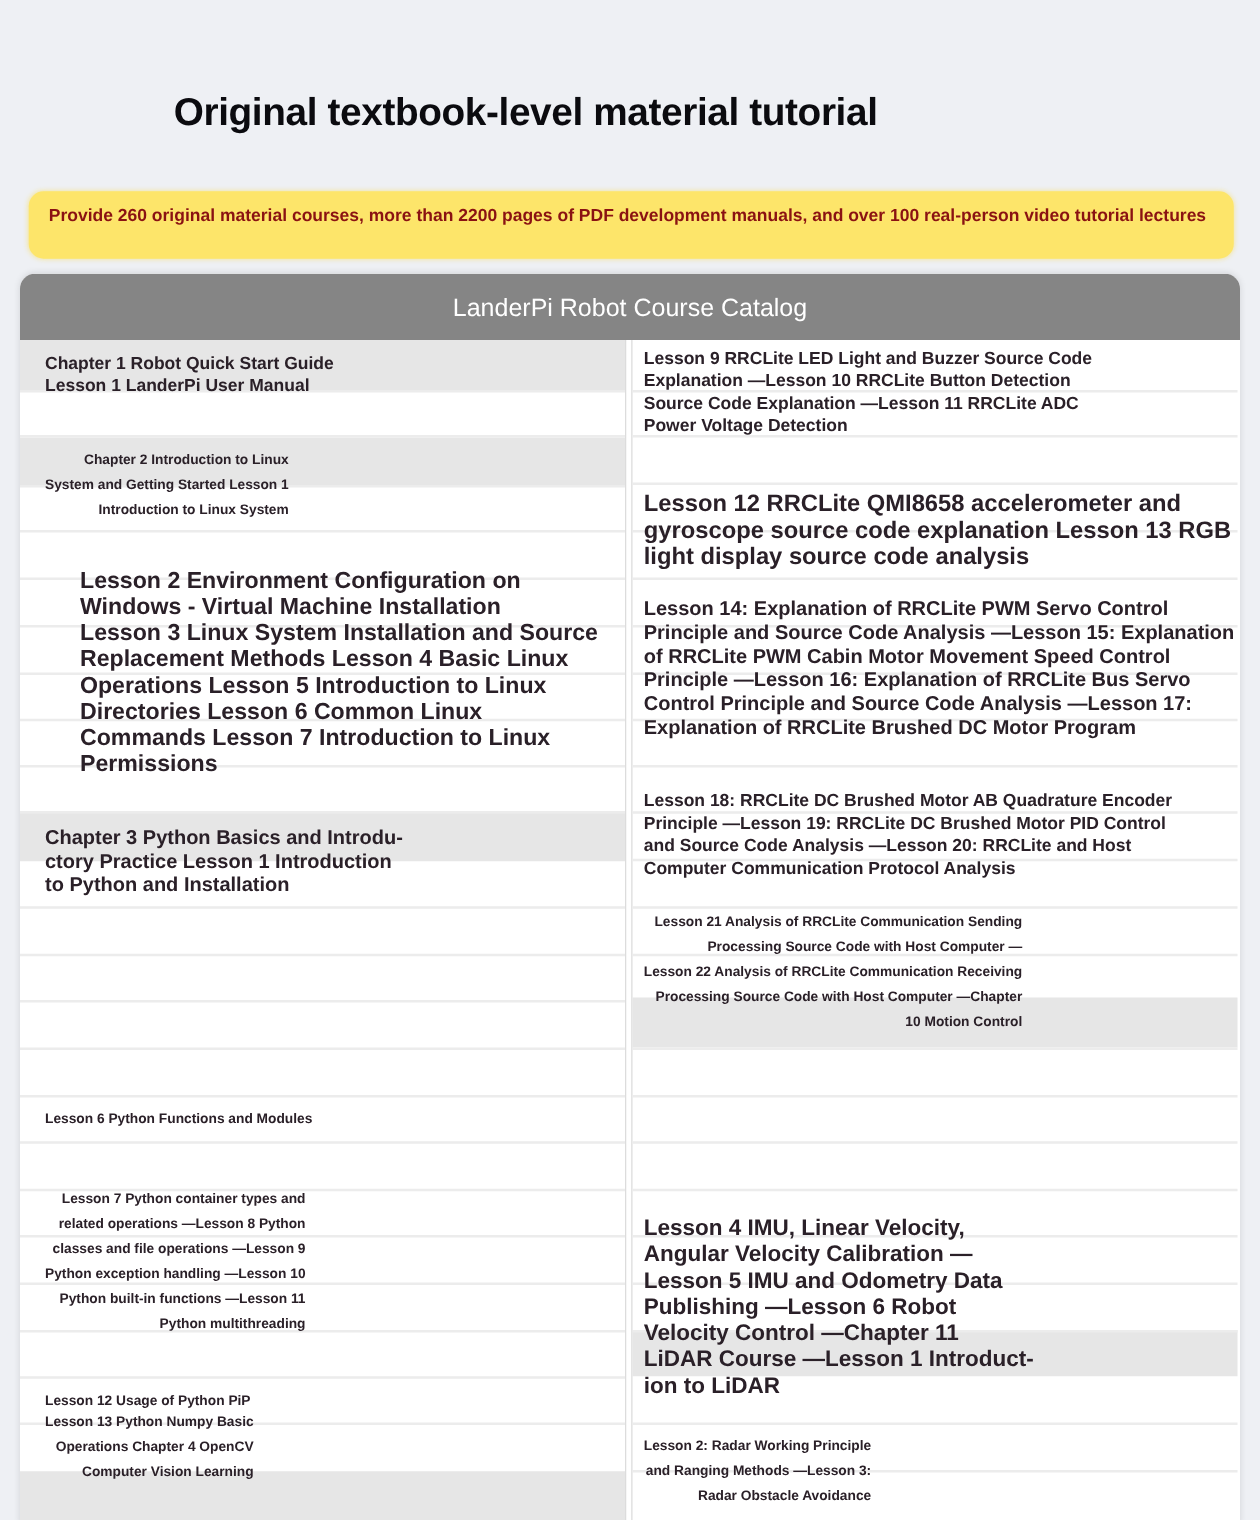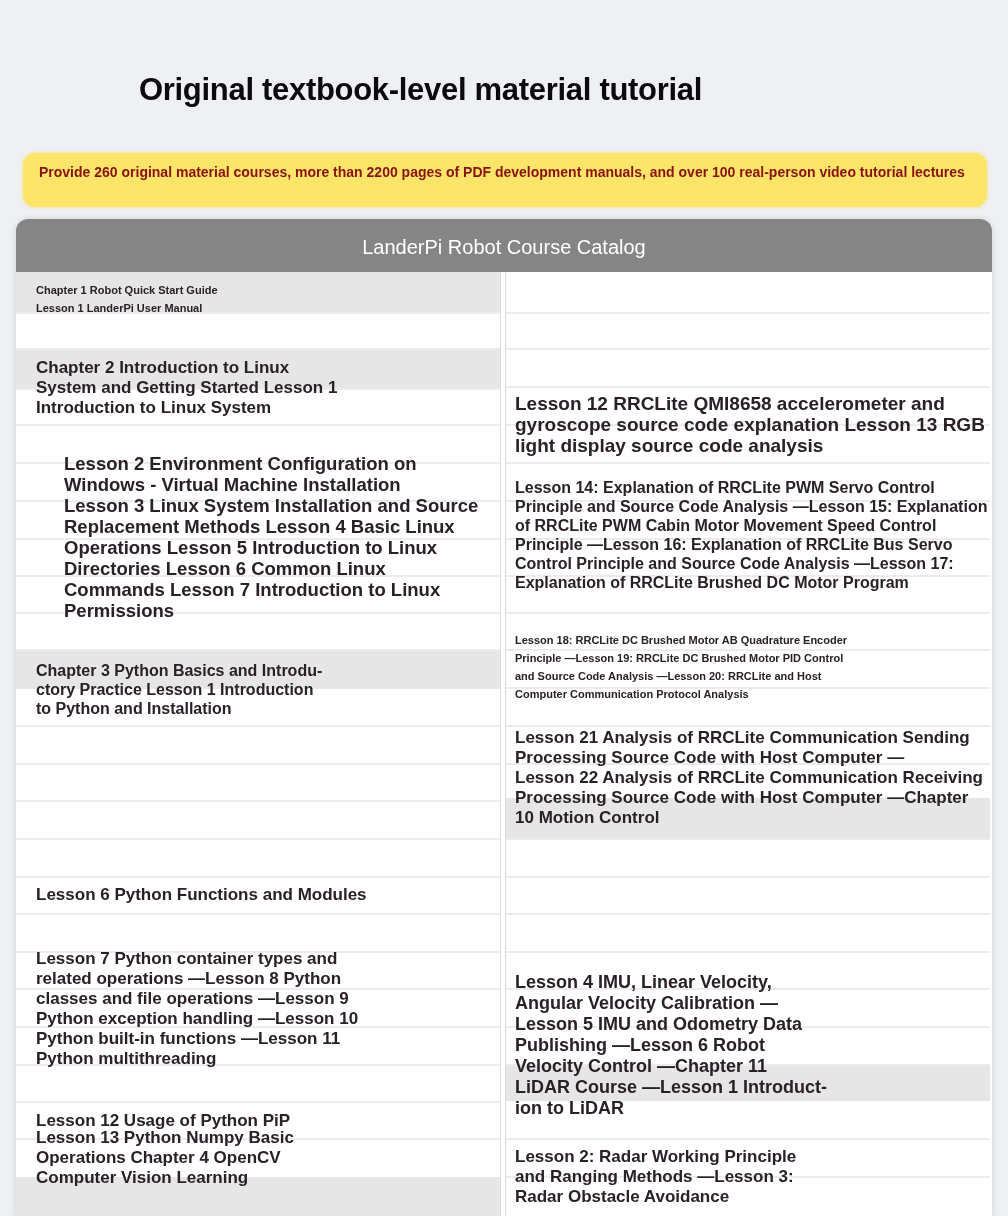--- a/index.html
+++ b/index.html
@@ -36,23 +36,23 @@
     }
     .col-left { left: 0; width: 485px; border-right: 1px solid #dcdcdc; }
     .col-right { left: 489px; width: 485px; border-left: 1px solid #dcdcdc; }
     .gridline { position: absolute; left: 0; right: 0; height: 2px; background: #ececec; }
     .shade { position: absolute; left: 0; right: 0; background: #e6e6e6; }
     .cell {
       position: absolute; font-weight: bold; color: #2a2028; white-space: pre-line;
     }
     .col-left .cell { left: 20px; }
     .col-right .cell { left: 9px; }
-    .sz15 { font-size: 11px; line-height: 18px; }
+    .sz15 { font-size: 14px; line-height: 18px; }
     .sz16 { font-size: 16px; line-height: 18px; }
-    .sz17 { font-size: 17px; line-height: 20px; }
+    .sz17 { font-size: 11px; line-height: 20px; text-align: right; }
     .sz18 { font-size: 18px; line-height: 20px; }
     .sz19 { font-size: 18.5px; line-height: 21px; margin-left: 28px; }
     .sz20 { font-size: 19px; line-height: 21px; }
   </style>
 </head>
 <body>
 
 <div class="page-title">Original textbook-level material tutorial</div>
 
 <div class="banner">Provide 260 original material courses, more than 2200 pages of PDF development manuals, and over 100 real-person video tutorial lectures</div>
@@ -138,20 +138,24 @@
     <div class="gridline" style="top:566px"></div>
     <div class="gridline" style="top:604px"></div>
     <div class="gridline" style="top:641px"></div>
     <div class="gridline" style="top:679px"></div>
     <div class="gridline" style="top:716px"></div>
     <div class="gridline" style="top:754px"></div>
     <div class="gridline" style="top:792px"></div>
     <div class="gridline" style="top:866px"></div>
     <div class="gridline" style="top:904px"></div>
 
+    <div class="cell sz15" style="top:5px">Lesson 9 RRCLite LED Light and Buzzer Source Code
+Explanation  —Lesson 10 RRCLite Button Detection
+Source Code Explanation  —Lesson 11 RRCLite ADC
+Power Voltage Detection</div>
     <div class="cell sz20" style="top:121px">Lesson 12 RRCLite QMI8658 accelerometer and
 gyroscope source code explanation Lesson 13 RGB
 light display source code analysis</div>
     <div class="cell sz16" style="top:206px;line-height:19px">Lesson 14: Explanation of RRCLite PWM Servo Control
 Principle and Source Code Analysis  —Lesson 15: Explanation
 of RRCLite PWM Cabin Motor Movement Speed Control
 Principle  —Lesson 16: Explanation of RRCLite Bus Servo
 Control Principle and Source Code Analysis  —Lesson 17:
 Explanation of RRCLite Brushed DC Motor Program</div>
     <div class="cell sz15" style="top:359px">Lesson 18: RRCLite DC Brushed Motor AB Quadrature Encoder

